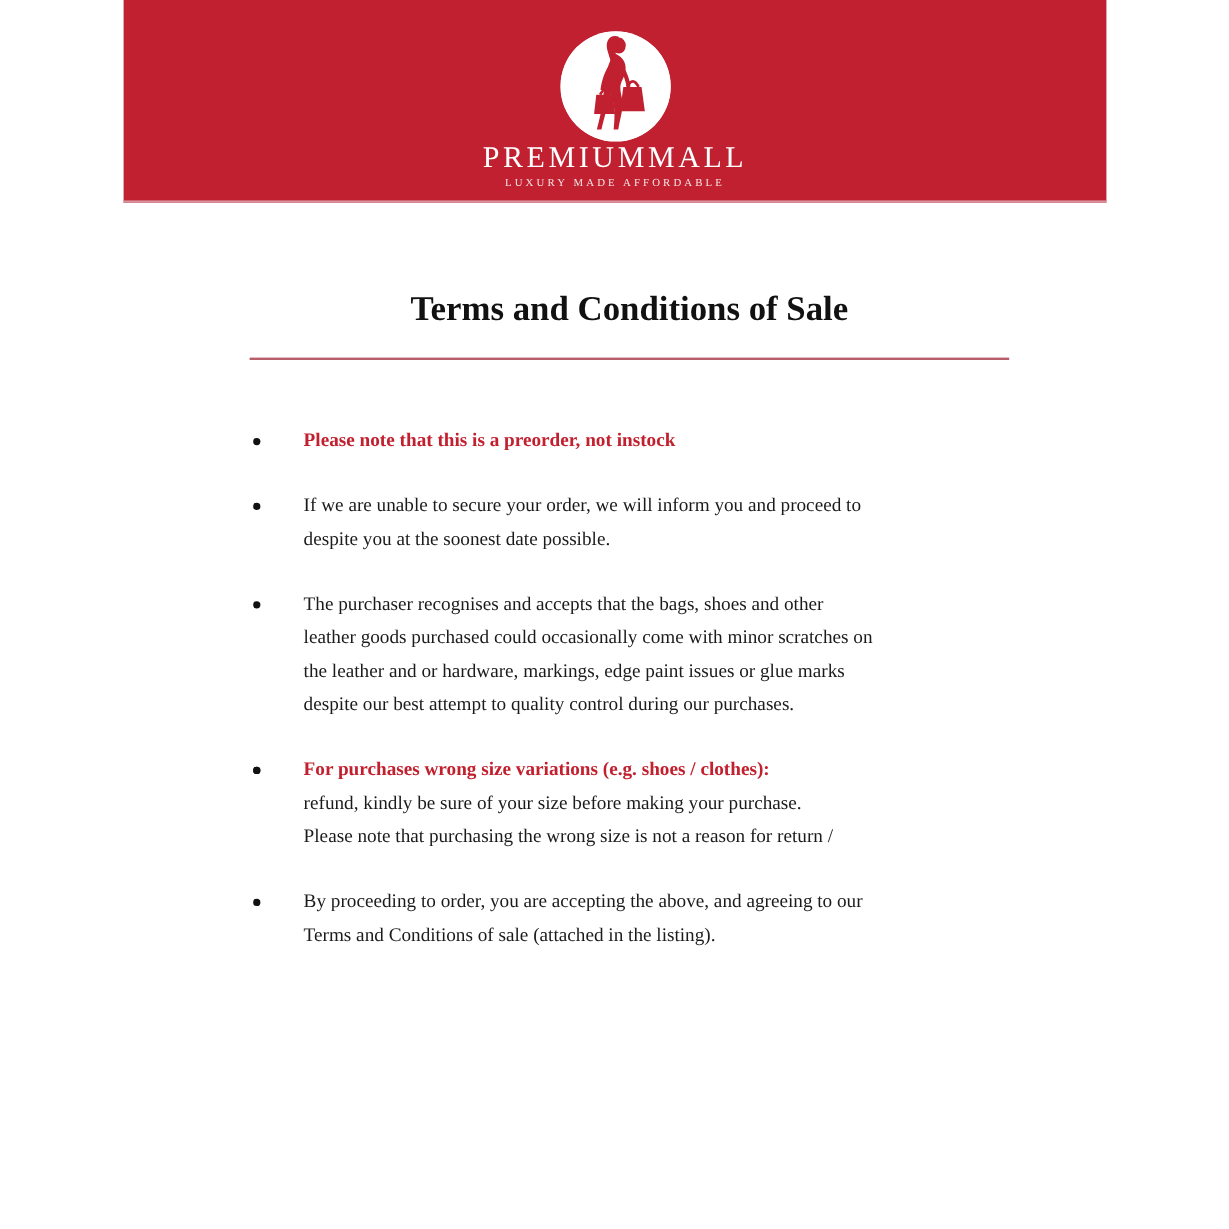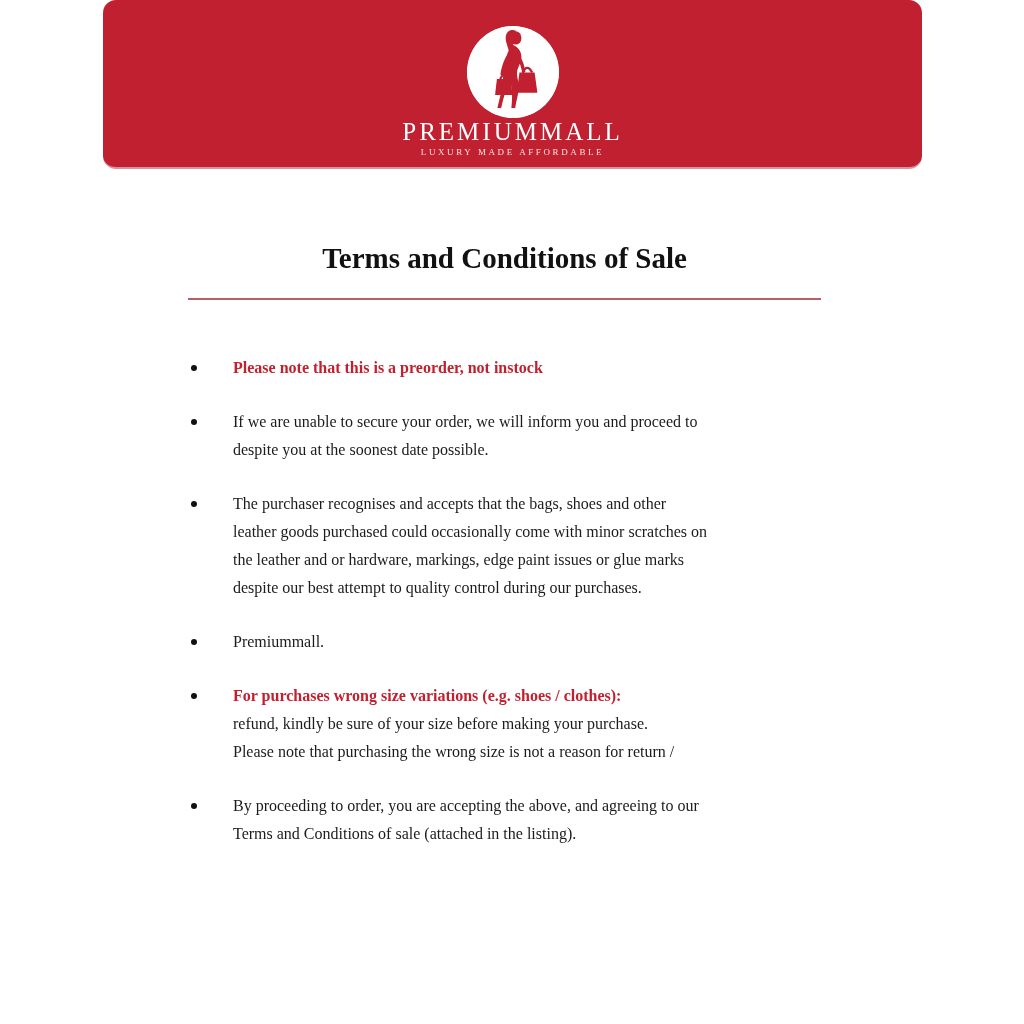--- a/index.html
+++ b/index.html
@@ -18,21 +18,20 @@
     overflow:hidden;
   }
 
   
   .banner{
     position:absolute;left:103px;top:0;
     width:819px;height:169px;
     background:var(--brand-red);
     text-align:center;
     border-bottom:2px solid #d7949e;
-    border-radius:13px;
   }
   .logo-circle{
     width:92px;height:92px;
     margin:26px auto 0;
     border-radius:50%;
     background:#ffffff;
     overflow:hidden;
   }
   .logo-circle svg{display:block;width:92px;height:92px;}
   .brand-name{
@@ -48,21 +47,21 @@
     font-size:9px;
     line-height:11px;
     letter-spacing:2.6px;
     margin-top:2px;
     font-weight:normal;
   }
 
   
   .content{
     position:absolute;
-    left:188px;top:238px;
+    left:208px;top:238px;
     width:633px;
   }
   .doc-title{
     margin:0;
     font-size:29px;
     line-height:40px;
     font-weight:bold;
     text-align:center;
     color:#111111;
   }
@@ -160,21 +159,20 @@
         <div class="line">If we are unable to secure your order, we will inform you and proceed to</div>
         <div class="line">despite you at the soonest date possible.</div>
       </li>
       <li class="bullet">
         <div class="line">The purchaser recognises and accepts that the bags, shoes and other</div>
         <div class="line">leather goods purchased could occasionally come with minor scratches on</div>
         <div class="line">the leather and or hardware, markings, edge paint issues or glue marks</div>
         <div class="line">despite our best attempt to quality control during our purchases.</div>
       </li>
       <li class="bullet">
-        <div class="line">Premiummall.</div>
       </li>
       <li class="bullet">
         <div class="line emphasis">For purchases wrong size variations (e.g. shoes / clothes):</div>
         <div class="line">refund, kindly be sure of your size before making your purchase.</div>
         <div class="line">Please note that purchasing the wrong size is not a reason for return /</div>
       </li>
       <li class="bullet">
         <div class="line">By proceeding to order, you are accepting the above, and agreeing to our</div>
         <div class="line">Terms and Conditions of sale (attached in the listing).</div>
       </li>

